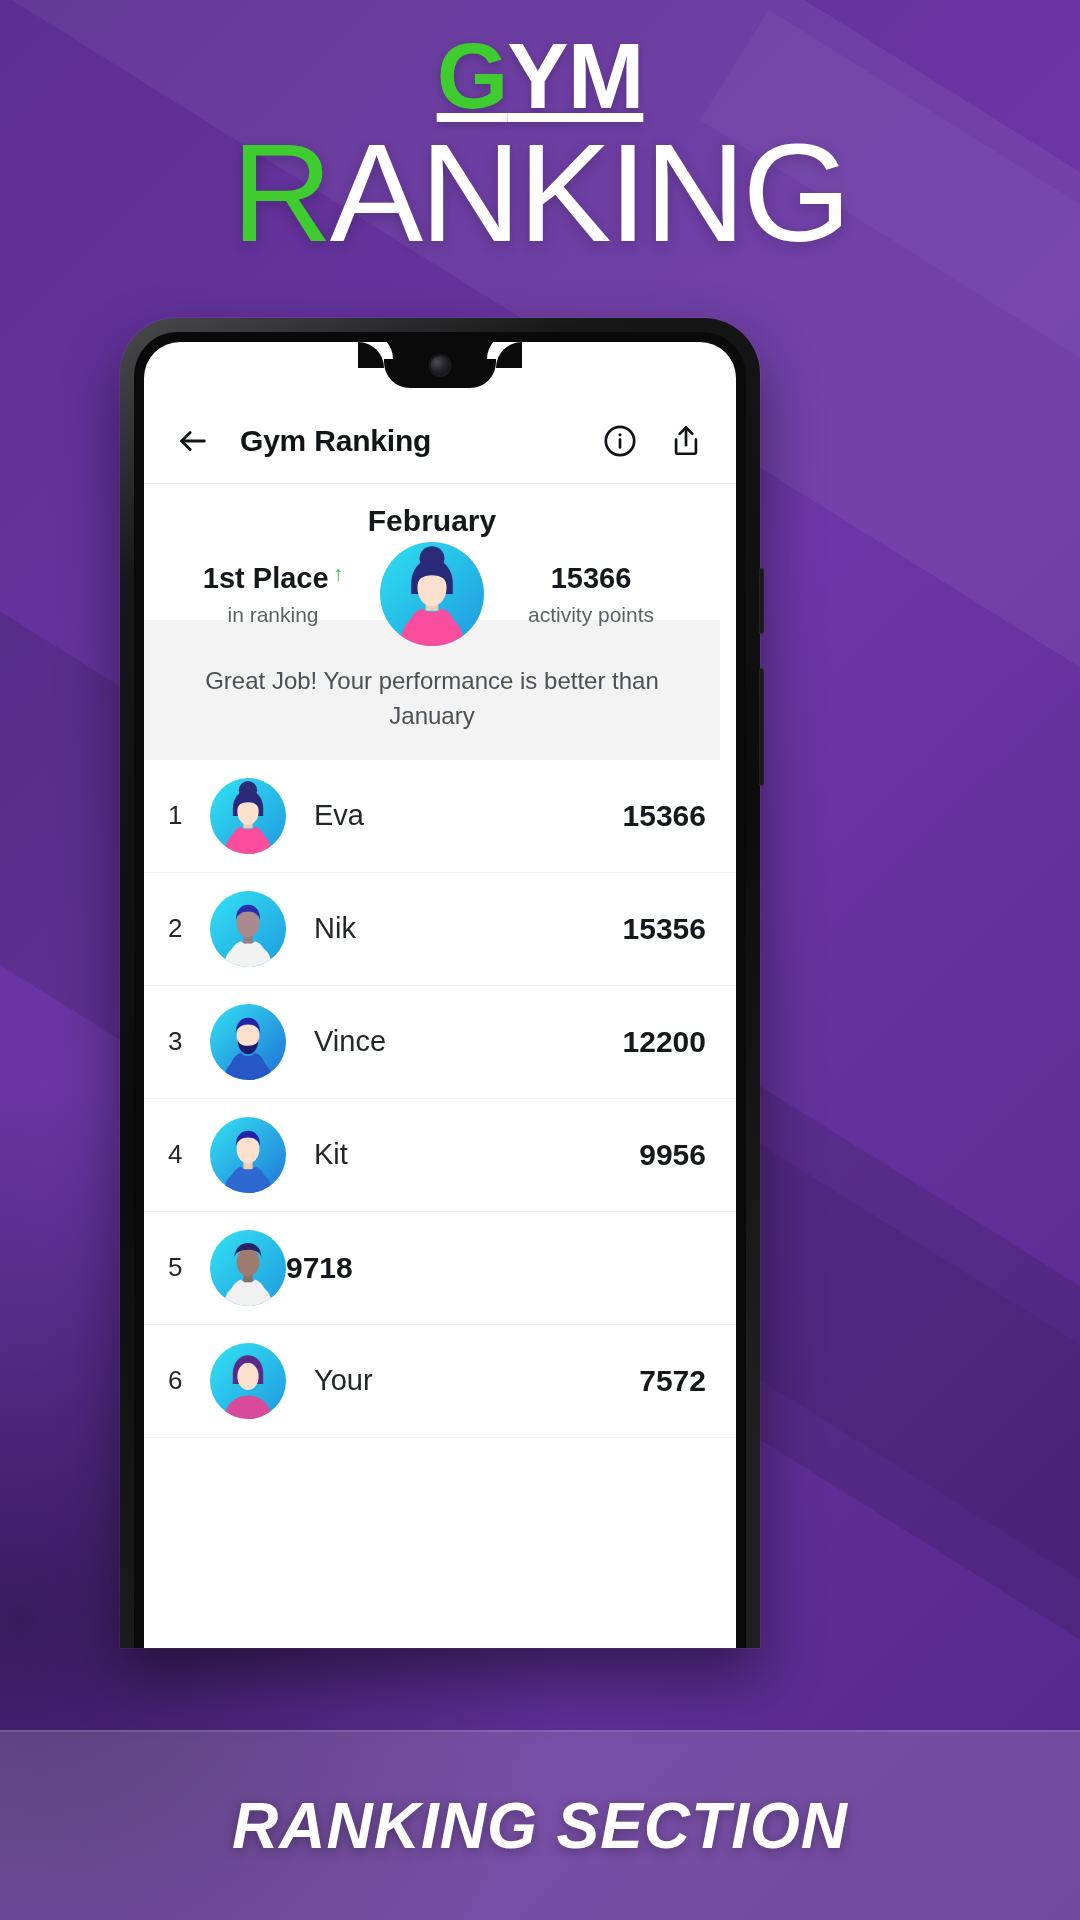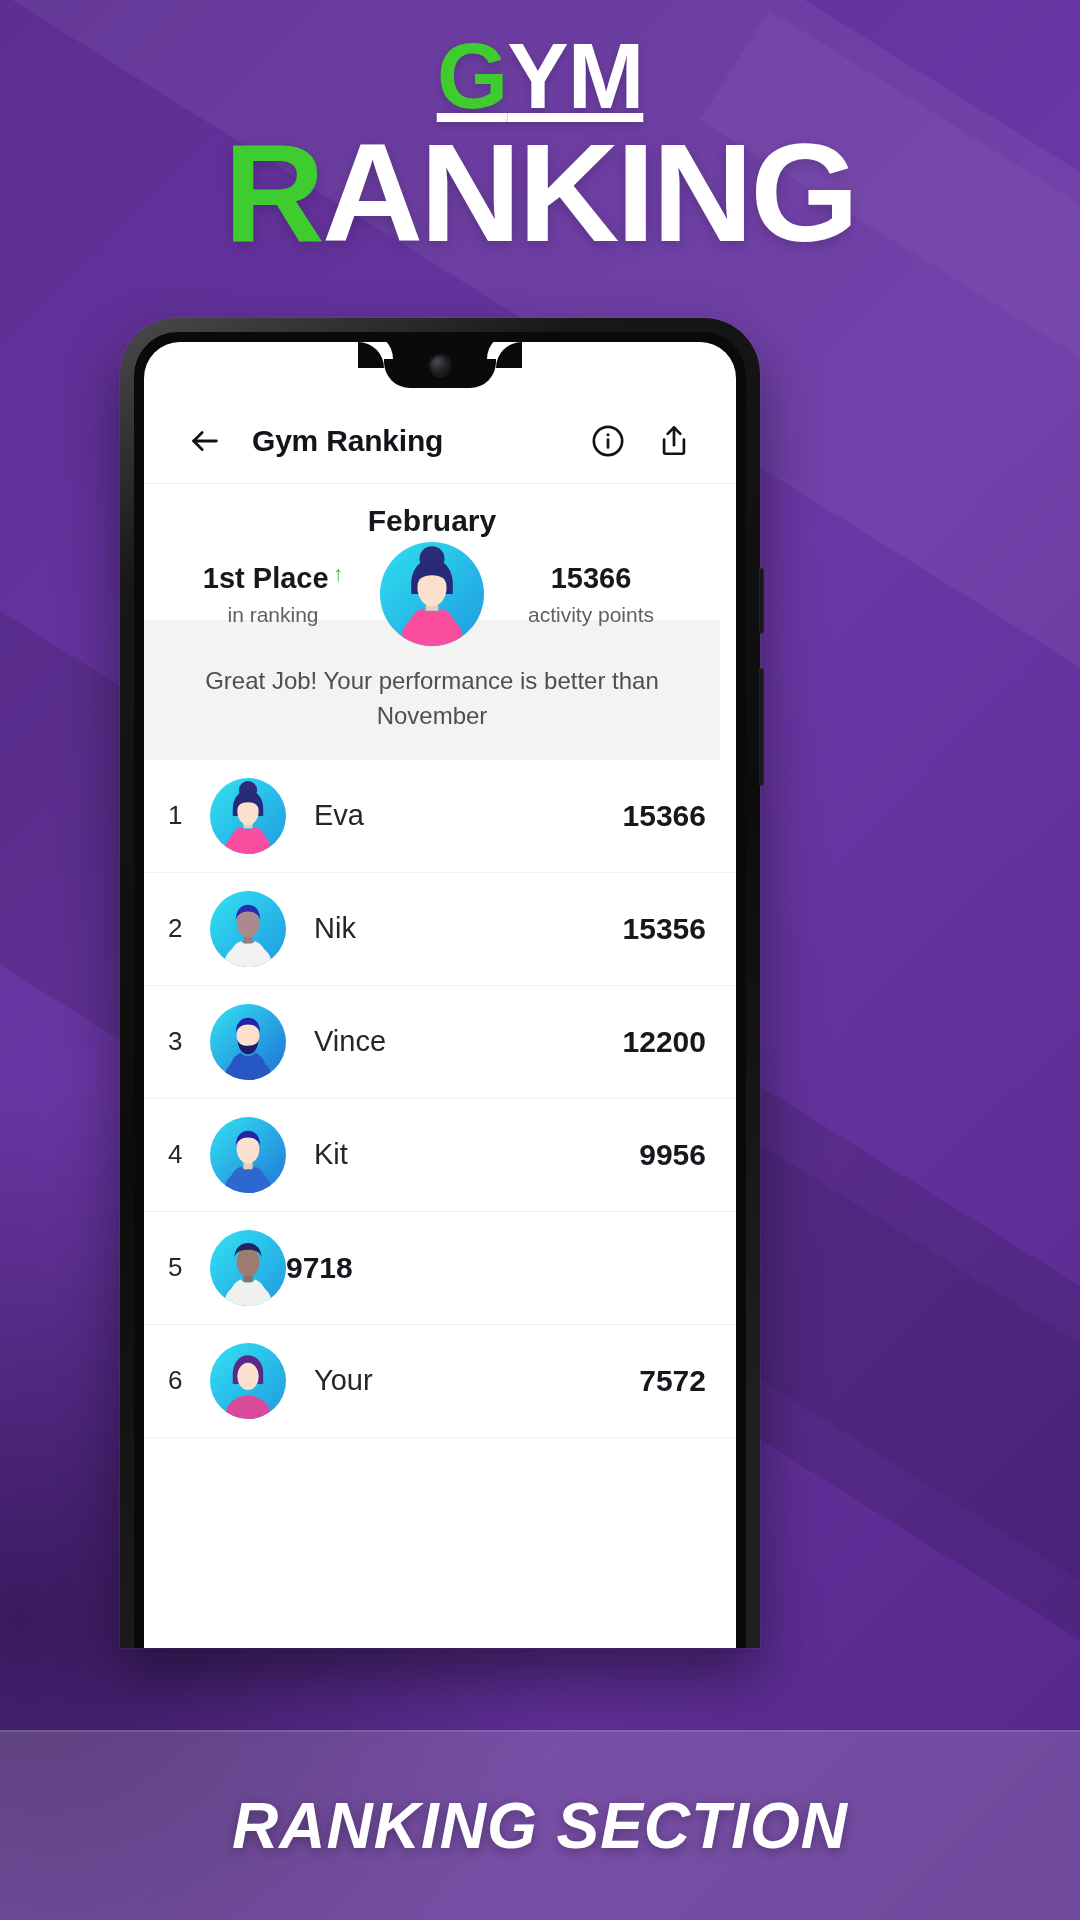--- a/index.html
+++ b/index.html
@@ -21,21 +21,21 @@
   .s6 { left:120px; top:980px; width:200px; height:3400px; background:rgba(0,0,0,.07); }
   .s7 { left:700px; top:120px; width:130px; height:3400px; background:rgba(255,255,255,.04); }
   .dark-corner { position:absolute; left:-120px; top:1080px; width:700px; height:900px;
         background:radial-gradient(ellipse at 20% 60%, rgba(20,5,40,.55), rgba(20,5,40,0) 70%); }
 
   
   #headline { position:absolute; left:0; top:34px; width:1080px; text-align:center;
               z-index:5; line-height:.92; }
   #headline .l1 { font-size:92px; font-weight:bold; letter-spacing:-1px; color:#ffffff;
                   display:block; text-shadow:0 3px 10px rgba(0,0,0,.18);text-decoration:underline; }
-  #headline .l2 { font-size:140px; font-weight:bold; letter-spacing:-3px; color:#ffffff;
+  #headline .l2 { font-size:140px; font-weight:normal; letter-spacing:-3px; color:#ffffff;
                   display:block; margin-top:10px; text-shadow:0 4px 14px rgba(0,0,0,.18); }
   .accent { color:#3fcc2f; }
 
   
   #phone {
     position:absolute; left:120px; top:318px; width:640px; height:1330px; z-index:6;
     border-radius:56px 56px 0 0;
     background:linear-gradient(150deg,#4a4a4d 0%,#171718 16%,#0c0c0d 50%,#202022 88%);
     padding:14px 14px 0 14px;
     box-shadow:0 28px 60px rgba(0,0,0,.45), 0 0 0 1px rgba(255,255,255,.06);
@@ -68,21 +68,21 @@
             background:radial-gradient(circle at 35% 32%, #4a4a52 0%, #24242a 48%, #0d0d10 100%);
             box-shadow:0 0 0 2px #1b1b1f; z-index:41; }
   
   .side-btn { position:absolute; right:-4px; background:#18181a; border-radius:3px; width:5px;
               box-shadow:inset 0 0 2px rgba(255,255,255,.2); }
   .sb1 { top:250px; height:66px; }
   .sb2 { top:350px; height:118px; }
 
   
   #app { position:absolute; inset:0; padding-top:56px; }
-  .appbar { height:86px; display:flex; align-items:center; padding:0 38px; background:#fff;
+  .appbar { height:86px; display:flex; align-items:center; padding:0 26px; background:#fff;
             border-bottom:1px solid #eceef0; }
   .back-arrow { width:46px; height:46px; display:flex; align-items:center; justify-content:center;
                 flex:0 0 auto; cursor:pointer; }
   .appbar-title { font-size:30px; font-weight:bold; color:#111418; margin-left:24px;
                   letter-spacing:-.2px; }
   .appbar-spacer { flex:1 1 auto; }
   .appbar-icon { width:48px; height:48px; display:flex; align-items:center; justify-content:center;
                  cursor:pointer; margin-left:18px; }
 
   
@@ -211,21 +211,21 @@
               </svg>
             </div>
 
             <div class="stat">
               <div class="stat-main">15366</div>
               <div class="stat-sub">activity points</div>
             </div>
           </div>
 
 
-          <div class="note">Great Job! Your performance is better than November</div>
+          <div class="note">Great Job! Your performance is better than January</div>
         </div>
 
         <div class="list">
 
           <div class="row">
             <div class="rank">1</div>
             <div class="avatar">
               <svg viewBox="0 0 100 100" width="76" height="76">
                 <defs>
                     <linearGradient id="g1" x1="0" y1="0" x2="1" y2="1">

